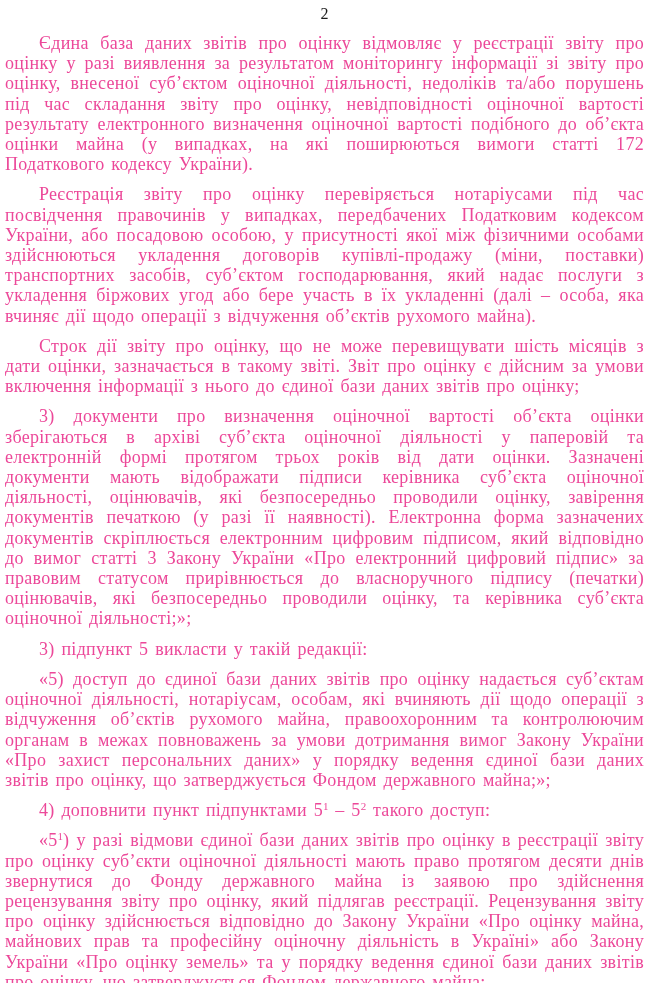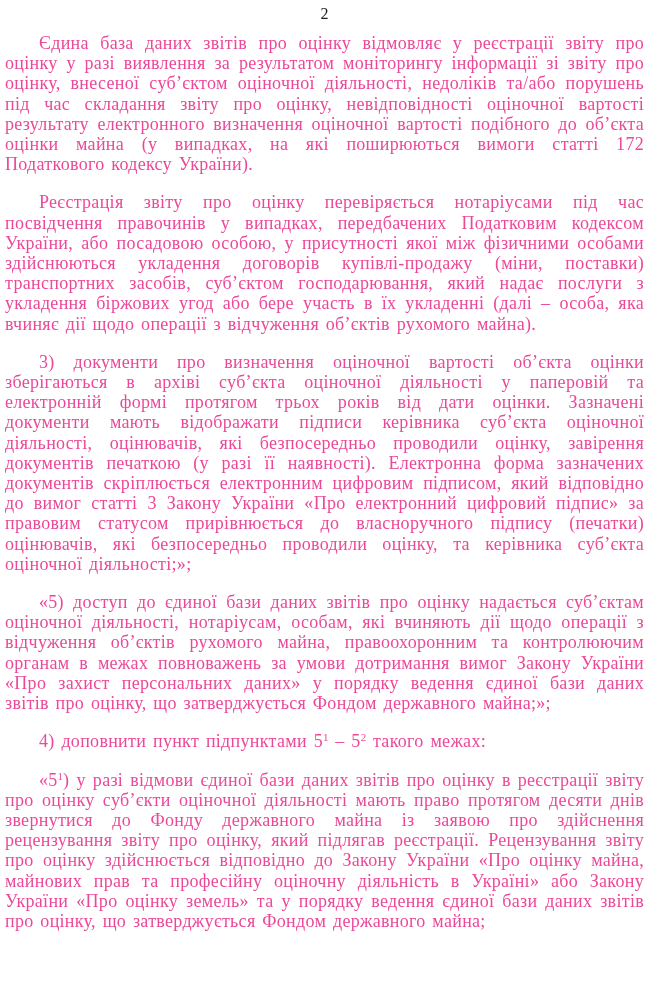--- a/index.html
+++ b/index.html
@@ -32,43 +32,45 @@
     margin: 0;
     font-size: 18px;
     line-height: 20.2px;
     text-align: justify;
     text-indent: 34px;
     letter-spacing: 0.3px;
     word-spacing: 2px;
     color: #ec4899;
   }
   .para + .para {
-    margin-top: 18px;
+    margin-top: 10px;
   }
   sup.sup {
     font-size: 11px;
     line-height: 0;
     vertical-align: 6px;
     letter-spacing: 0;
   }
 </style>
 </head>
 <body>
 
 <div class="page">
 
   <div class="page-number">2</div>
 
   <p class="para">Єдина база даних звітів про оцінку відмовляє у реєстрації звіту про оцінку у разі виявлення за результатом моніторингу інформації зі звіту про оцінку, внесеної суб’єктом оціночної діяльності, недоліків та/або порушень під час складання звіту про оцінку, невідповідності оціночної вартості результату електронного визначення оціночної вартості подібного до об’єкта оцінки майна (у випадках, на які поширюються вимоги статті 172 Податкового кодексу України).</p>
 
   <p class="para">Реєстрація звіту про оцінку перевіряється нотаріусами під час посвідчення правочинів у випадках, передбачених Податковим кодексом України, або посадовою особою, у присутності якої між фізичними особами здійснюються укладення договорів купівлі-продажу (міни, поставки) транспортних засобів, суб’єктом господарювання, який надає послуги з укладення біржових угод або бере участь в їх укладенні (далі – особа, яка вчиняє дії щодо операції з відчуження об’єктів рухомого майна).</p>
 
+  <p class="para">Строк дії звіту про оцінку, що не може перевищувати шість місяців з дати оцінки, зазначається в такому звіті. Звіт про оцінку є дійсним за умови включення інформації з нього до єдиної бази даних звітів про оцінку;</p>
 
   <p class="para">3) документи про визначення оціночної вартості об’єкта оцінки зберігаються в архіві суб’єкта оціночної діяльності у паперовій та електронній формі протягом трьох років від дати оцінки. Зазначені документи мають відображати підписи керівника суб’єкта оціночної діяльності, оцінювачів, які безпосередньо проводили оцінку, завірення документів печаткою (у разі її наявності). Електронна форма зазначених документів скріплюється електронним цифровим підписом, який відповідно до вимог статті 3 Закону України «Про електронний цифровий підпис» за правовим статусом прирівнюється до власноручного підпису (печатки) оцінювачів, які безпосередньо проводили оцінку, та керівника суб’єкта оціночної діяльності;»;</p>
 
+  <p class="para">3) підпункт 5 викласти у такій редакції:</p>
 
   <p class="para">«5) доступ до єдиної бази даних звітів про оцінку надається суб’єктам оціночної діяльності, нотаріусам, особам, які вчиняють дії щодо операції з відчуження об’єктів рухомого майна, правоохоронним та контролюючим органам в межах повноважень за умови дотримання вимог Закону України «Про захист персональних даних» у порядку ведення єдиної бази даних звітів про оцінку, що затверджується Фондом державного майна;»;</p>
 
-  <p class="para"><span>4) доповнити пункт підпунктами 5</span><sup class="sup">1</sup><span> – 5</span><sup class="sup">2</sup><span> такого межах:</span></p>
+  <p class="para"><span>4) доповнити пункт підпунктами 5</span><sup class="sup">1</sup><span> – 5</span><sup class="sup">2</sup><span> такого доступ:</span></p>
 
   <p class="para"><span>«5</span><sup class="sup">1</sup><span>) у разі відмови єдиної бази даних звітів про оцінку в реєстрації звіту про оцінку суб’єкти оціночної діяльності мають право протягом десяти днів звернутися до Фонду державного майна із заявою про здійснення рецензування звіту про оцінку, який підлягав реєстрації. Рецензування звіту про оцінку здійснюється відповідно до Закону України «Про оцінку майна, майнових прав та професійну оціночну діяльність в Україні» або Закону України «Про оцінку земель» та у порядку ведення єдиної бази даних звітів про оцінку, що затверджується Фондом державного майна;</span></p>
 
 </div>
 
 </body></html>

